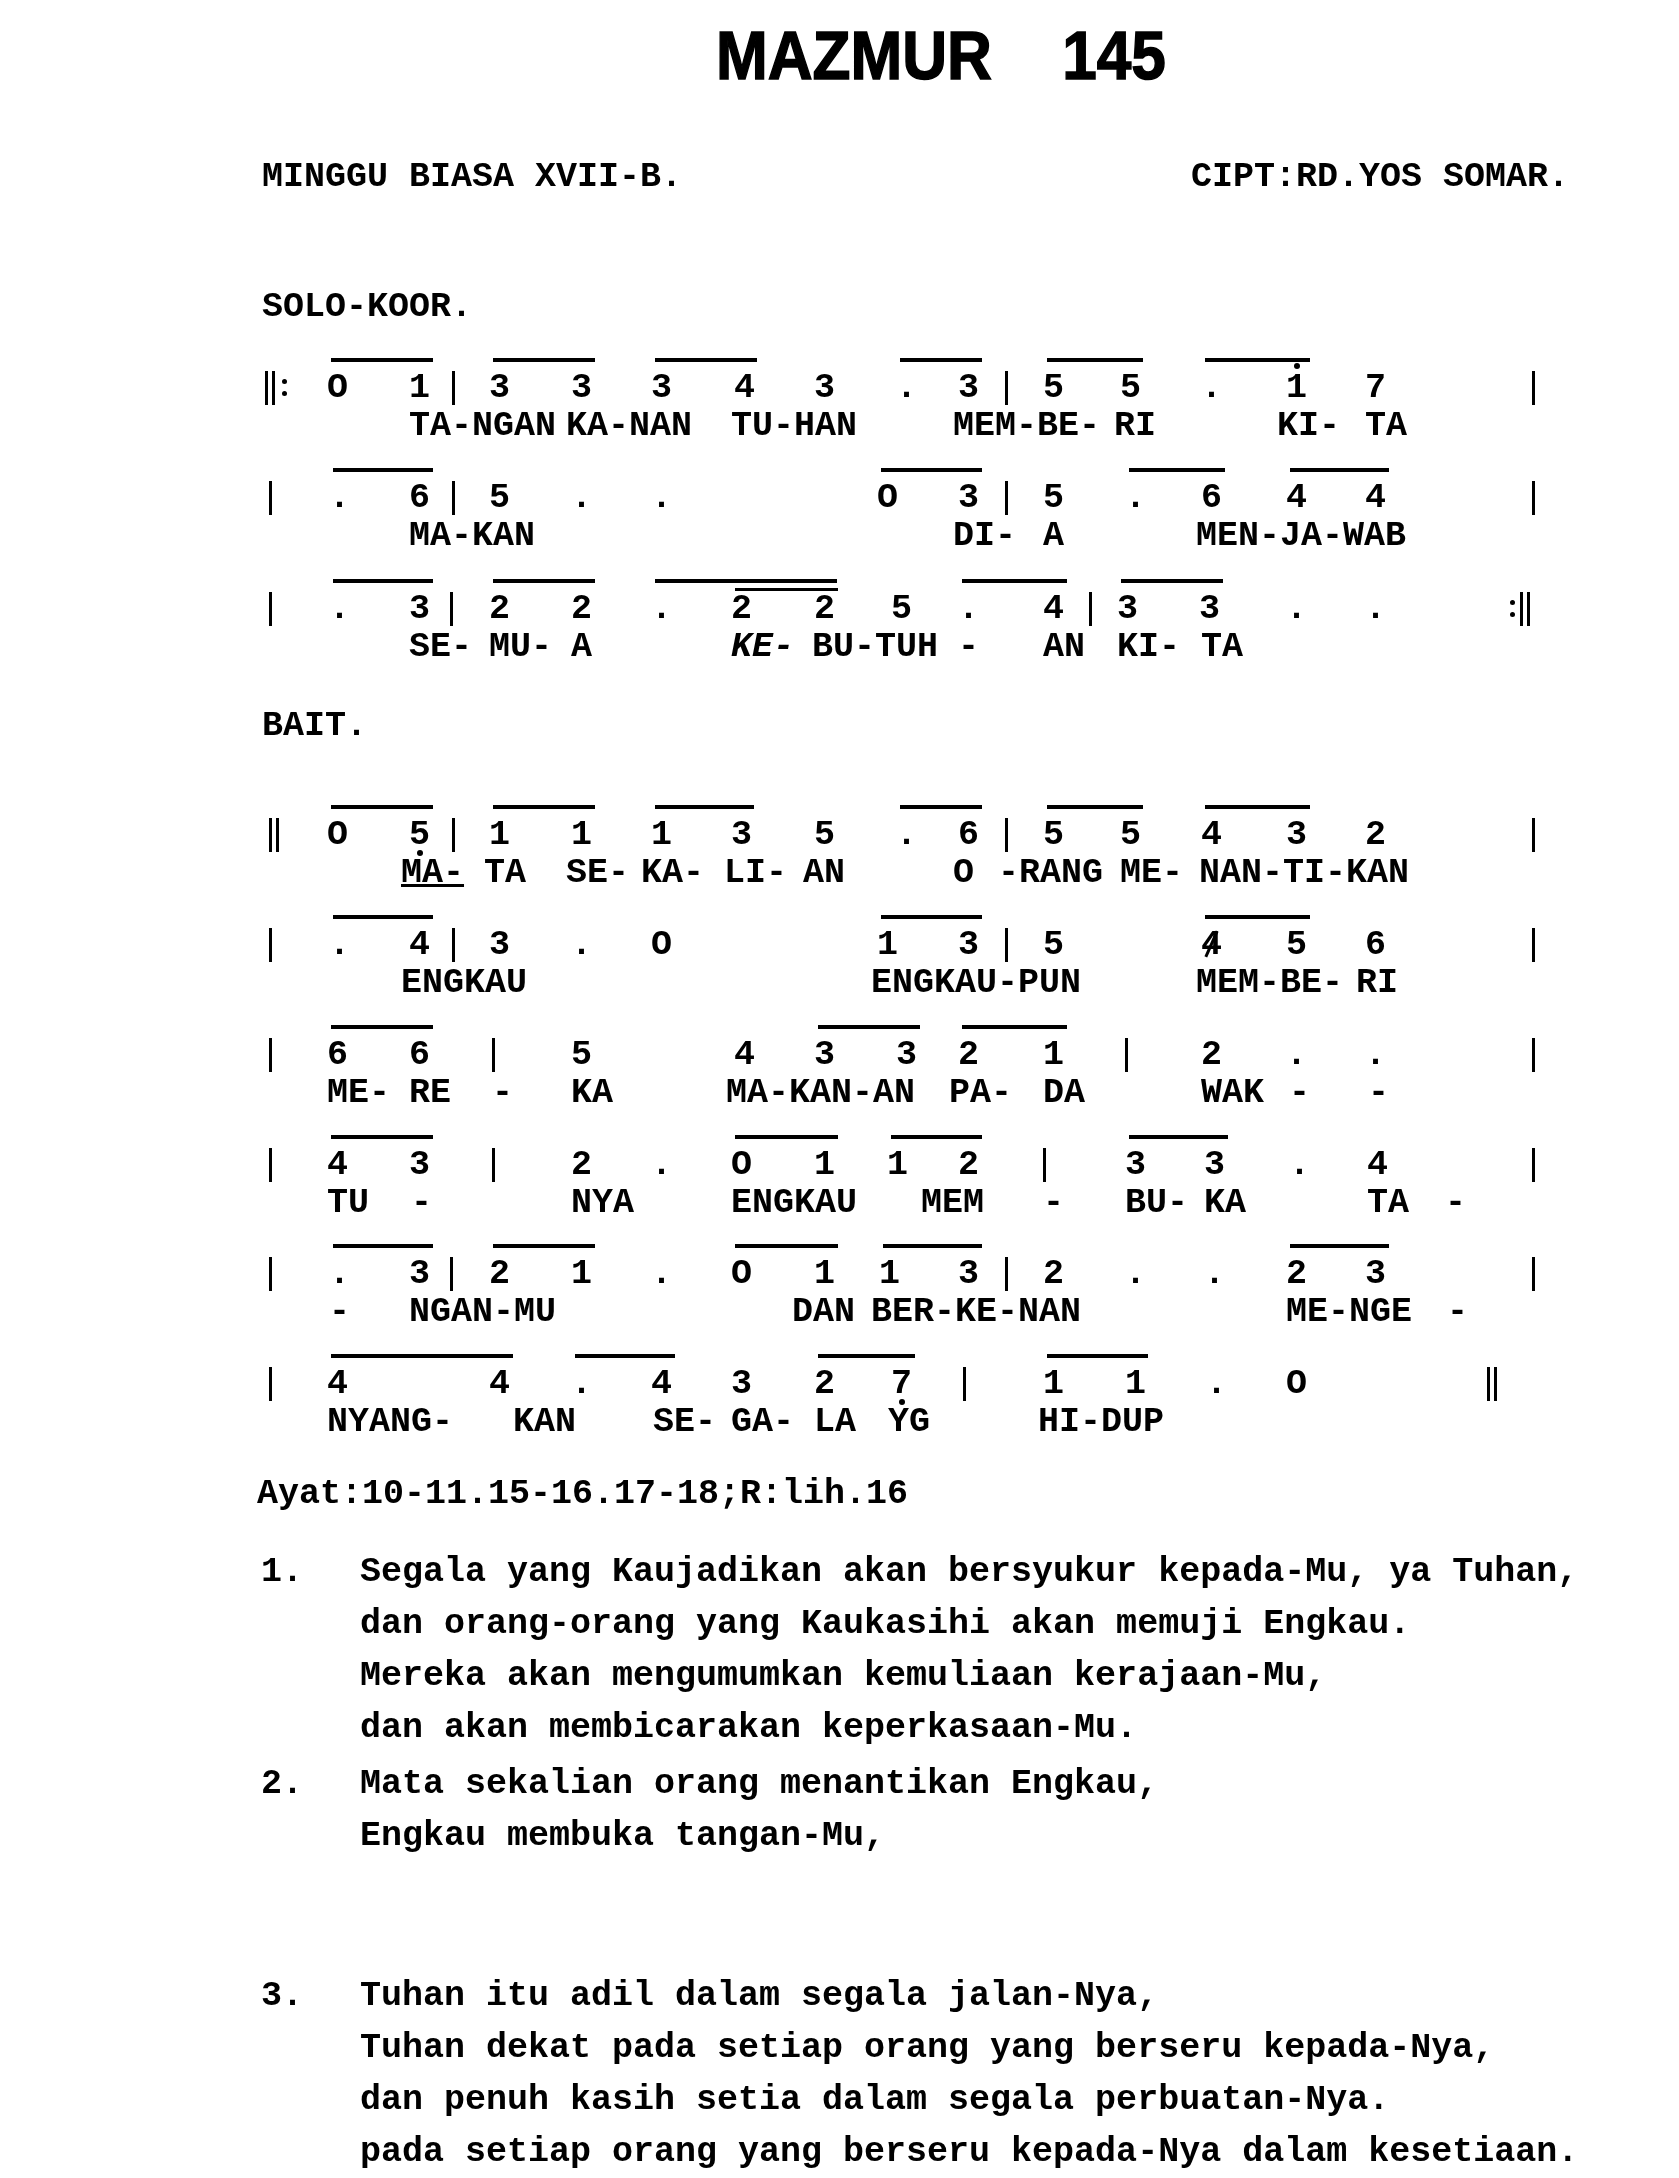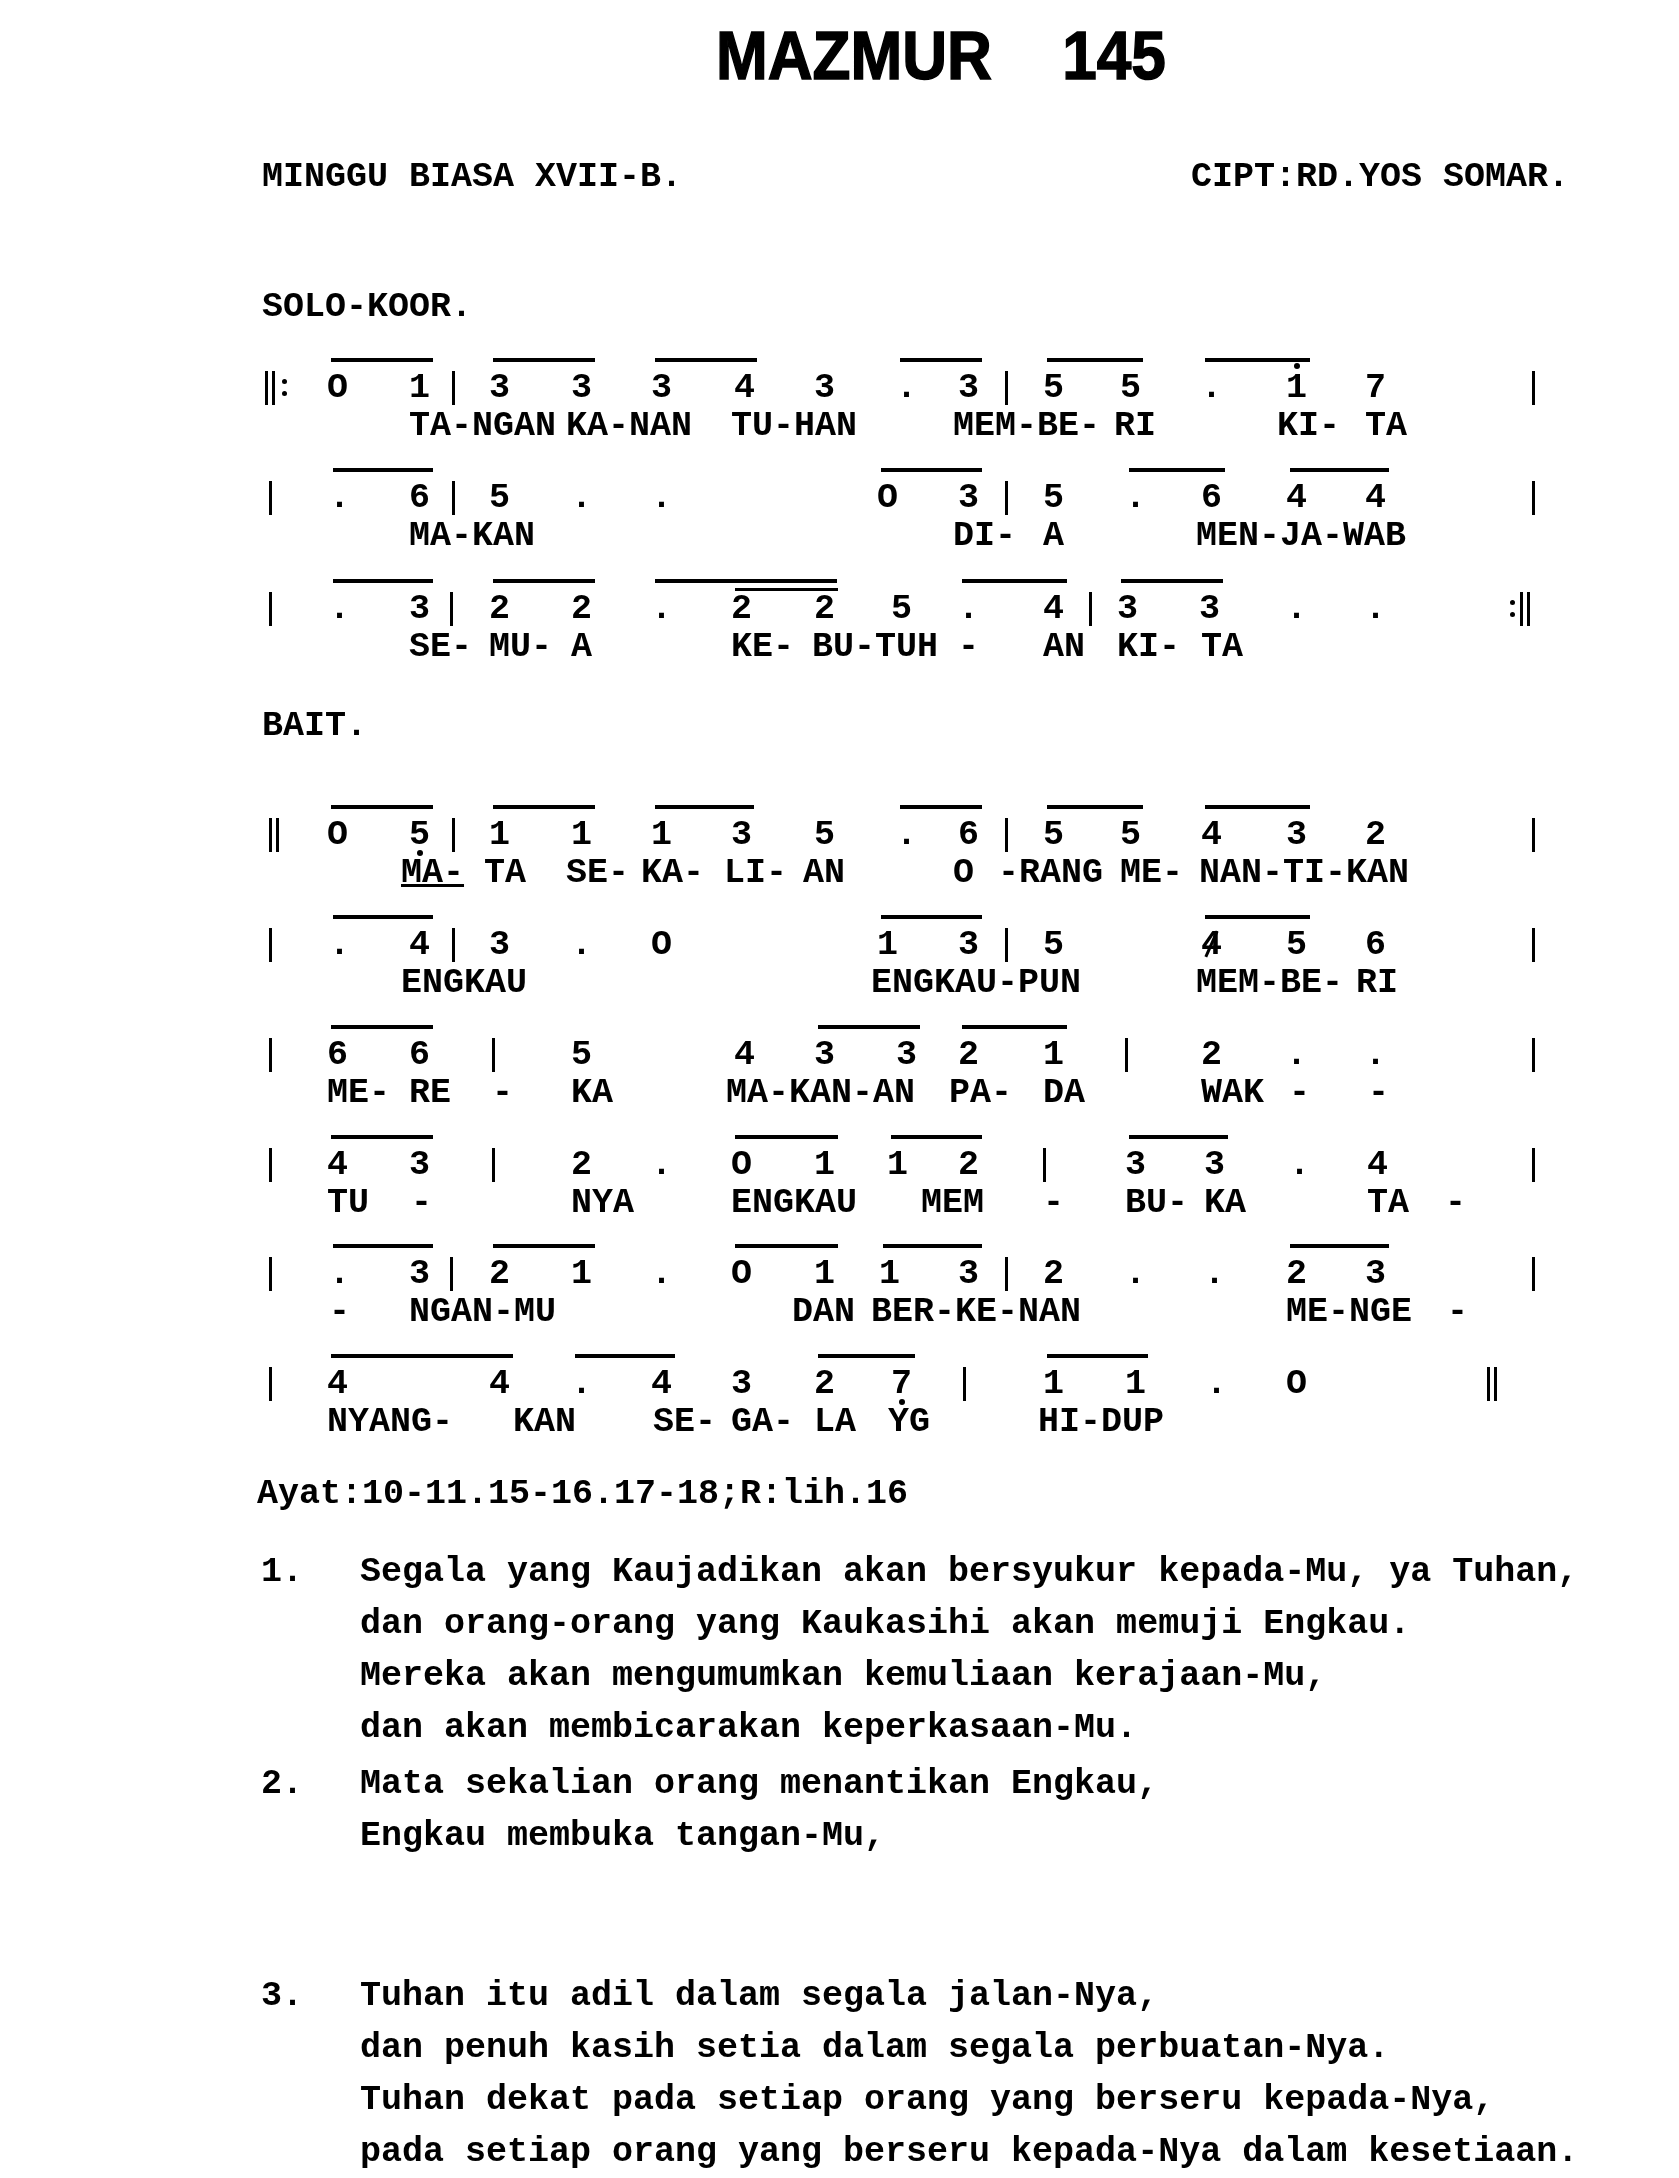--- a/index.html
+++ b/index.html
@@ -159,21 +159,21 @@
         <span class="note" style="left: 1365px;">.</span>
         <div class="bar" style="left: 1510px;">
           <div class="rdot" style="left: 0px; top: 8px;"></div>
           <div class="rdot" style="left: 0px; top: 20px;"></div>
           <div class="vstroke" style="left: 10px;"></div>
           <div class="vstroke" style="left: 17px;"></div>
         </div>
         <span class="lyr" style="left: 409px;">SE-</span>
         <span class="lyr" style="left: 489px;">MU-</span>
         <span class="lyr" style="left: 571px;">A</span>
-        <span class="lyr" style="left: 731px;">KE-</span>
+        <span class="lyr" style="left: 731px; font-style: italic;">KE-</span>
         <span class="lyr" style="left: 812px;">BU-TUH</span>
         <span class="lyr" style="left: 958px;">-</span>
         <span class="lyr" style="left: 1043px;">AN</span>
         <span class="lyr" style="left: 1117px;">KI-</span>
         <span class="lyr" style="left: 1201px;">TA</span>
       </div>
       <div class="staff" style="top: 805px;">
         <div class="ovl" style="left: 331px; width: 102px;"></div>
         <div class="ovl" style="left: 493px; width: 102px;"></div>
         <div class="ovl" style="left: 655px; width: 99px;"></div>
@@ -408,19 +408,19 @@
         <div class="vline indent">dan orang-orang yang Kaukasihi akan memuji Engkau.</div>
         <div class="vline indent">Mereka akan mengumumkan kemuliaan kerajaan-Mu,</div>
         <div class="vline indent">dan akan membicarakan keperkasaan-Mu.</div>
       </div>
       <div class="verse" style="top: 1758px;">
         <div class="vline"><span class="vnum">2.</span>Mata sekalian orang menantikan Engkau,</div>
         <div class="vline indent">Engkau membuka tangan-Mu,</div>
       </div>
       <div class="verse" style="top: 1970px;">
         <div class="vline"><span class="vnum">3.</span>Tuhan itu adil dalam segala jalan-Nya,</div>
+        <div class="vline indent">Tuhan dekat pada setiap orang yang berseru kepada-Nya,</div>
         <div class="vline indent">dan penuh kasih setia dalam segala perbuatan-Nya.</div>
-        <div class="vline indent">Tuhan dekat pada setiap orang yang berseru kepada-Nya,</div>
         <div class="vline indent">pada setiap orang yang berseru kepada-Nya dalam kesetiaan.</div>
       </div>
     </div>
 </div>
 
 
 </body></html>

